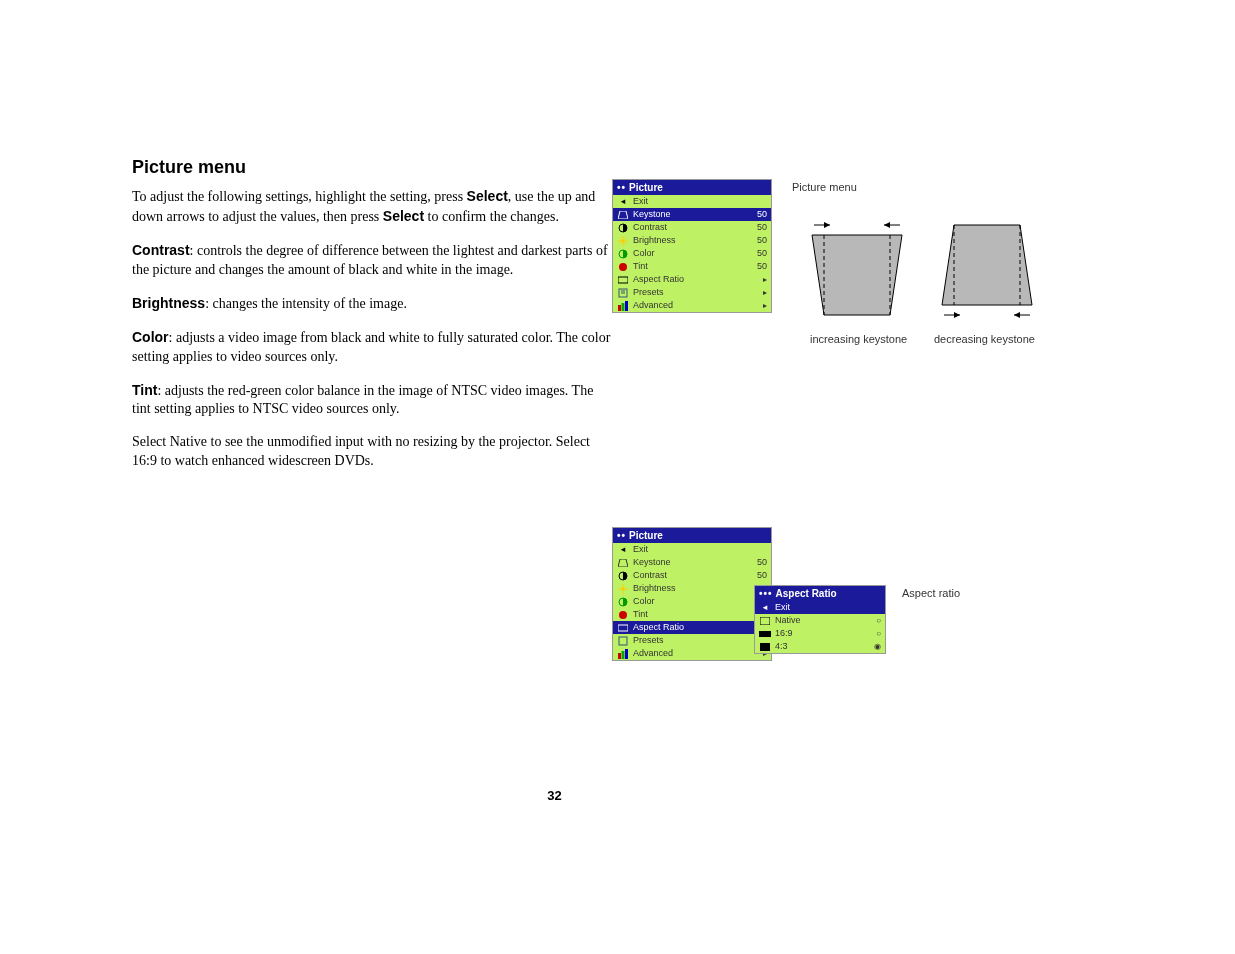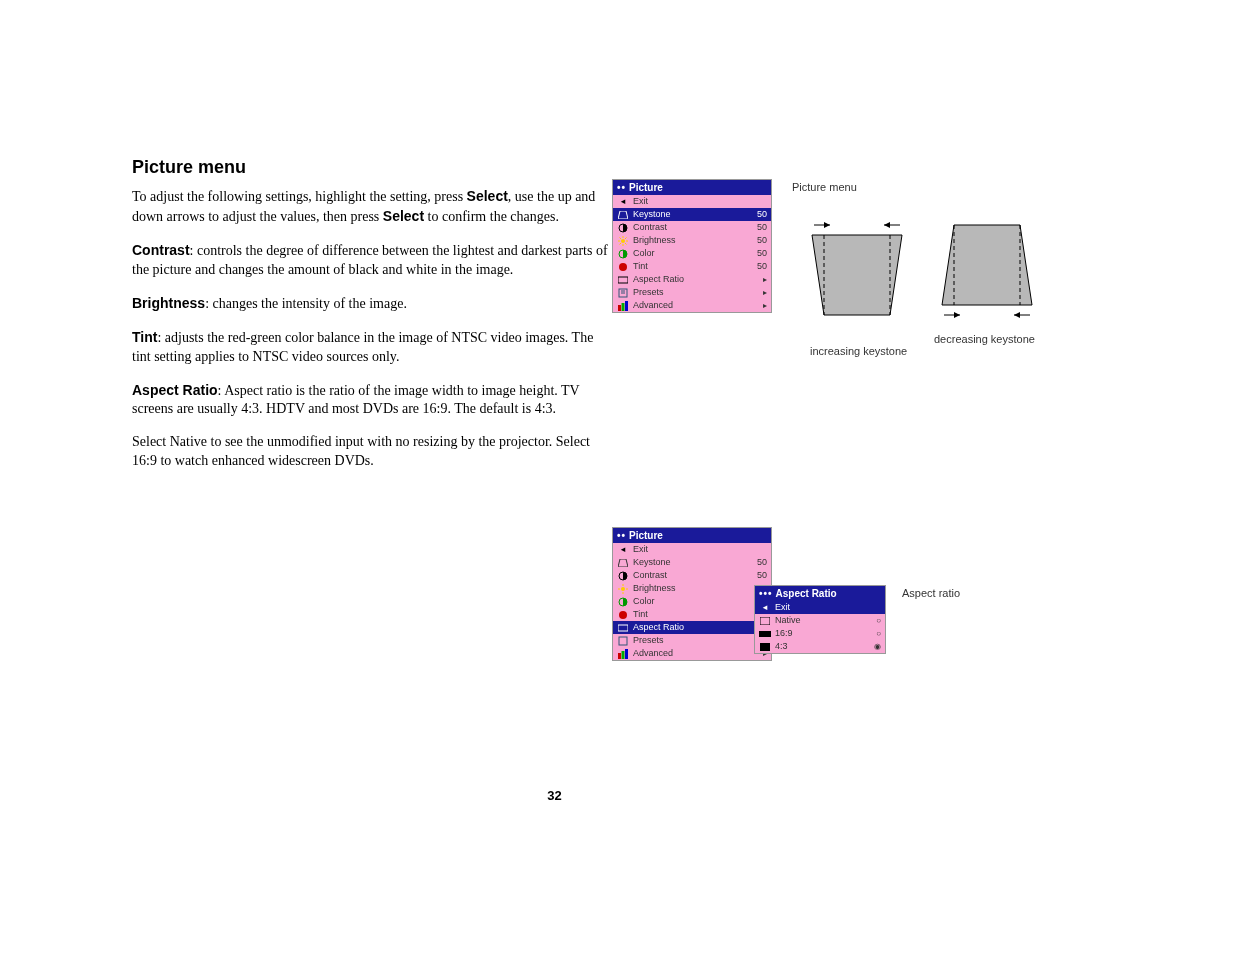--- a/index.html
+++ b/index.html
@@ -33,21 +33,21 @@
   .left-col strong {
     font-family: Liberation Sans, sans-serif;
     font-weight: bold;
   }
   .right-col {
     position: relative;
     flex: 1;
   }
   .menu-box {
     width: 158px;
-    background: #f9a8d4;
+    background: #bef264;
     border: 1px solid #999;
     font-family: Arial, sans-serif;
     font-size: 9px;
     color: #333;
   }
   .menu-header {
     background: #1a1a9a;
     color: #fff;
     padding: 2px 4px;
     font-size: 10px;
@@ -110,22 +110,22 @@
 <body>
 
 <div class="page">
   <div class="left-col">
     <h2>Picture menu</h2>
     <p>
       <span>To adjust the following settings, highlight the setting, press </span><strong>Select</strong><span>, use the up and down arrows to adjust the values, then press </span><strong>Select</strong><span> to confirm the changes.</span>
     </p>
     <p><strong>Contrast</strong><span>: controls the degree of difference between the lightest and darkest parts of the picture and changes the amount of black and white in the image.</span></p>
     <p><strong>Brightness</strong><span>: changes the intensity of the image.</span></p>
+    <p><strong>Color</strong><span>: adjusts a video image from black and white to fully saturated color. The color setting applies to video sources only.</span></p>
     <p><strong>Tint</strong><span>: adjusts the red-green color balance in the image of NTSC video images. The tint setting applies to NTSC video sources only.</span></p>
-    <p><strong>Aspect Ratio</strong><span>: Aspect ratio is the ratio of the image width to image height. TV screens are usually 4:3. HDTV and most DVDs are 16:9. The default is 4:3.</span></p>
     <p>Select Native to see the unmodified input with no resizing by the projector. Select 16:9 to watch enhanced widescreen DVDs.</p>
   </div>
 
   <div class="right-col">
 
     <div style="position:absolute; left:0; top:24px;">
       <div class="menu-box">
         <div class="menu-header"><span class="dots">••</span><span>Picture</span></div>
         <div class="menu-row">
             <span class="icon ic-back">◂</span>
@@ -239,21 +239,21 @@
       <svg width="110" height="110">
         <line x1="12" y1="100" x2="28" y2="100" stroke="#000"></line>
         <polygon points="28,100 22,97 22,103" fill="#000"></polygon>
         <line x1="98" y1="100" x2="82" y2="100" stroke="#000"></line>
         <polygon points="82,100 88,97 88,103" fill="#000"></polygon>
         <polygon points="22,10 88,10 100,90 10,90" fill="#b8b8b8" stroke="#000"></polygon>
         <line x1="22" y1="10" x2="22" y2="90" stroke="#000" stroke-dasharray="4,3"></line>
         <line x1="88" y1="10" x2="88" y2="90" stroke="#000" stroke-dasharray="4,3"></line>
       </svg>
     </div>
-    <div class="caption" style="position:absolute; left:198px; top:190px;">increasing keystone</div>
+    <div class="caption" style="position:absolute; left:198px; top:178px;">increasing keystone</div>
     <div class="caption" style="position:absolute; left:322px; top:178px;">decreasing keystone</div>
 
     <div style="position:absolute; left:0; top:372px;">
       <div class="menu-box">
         <div class="menu-header"><span class="dots">••</span><span>Picture</span></div>
         <div class="menu-row">
             <span class="icon ic-back">◂</span>
             <span class="label">Exit</span>
           </div>
         <div class="menu-row">

